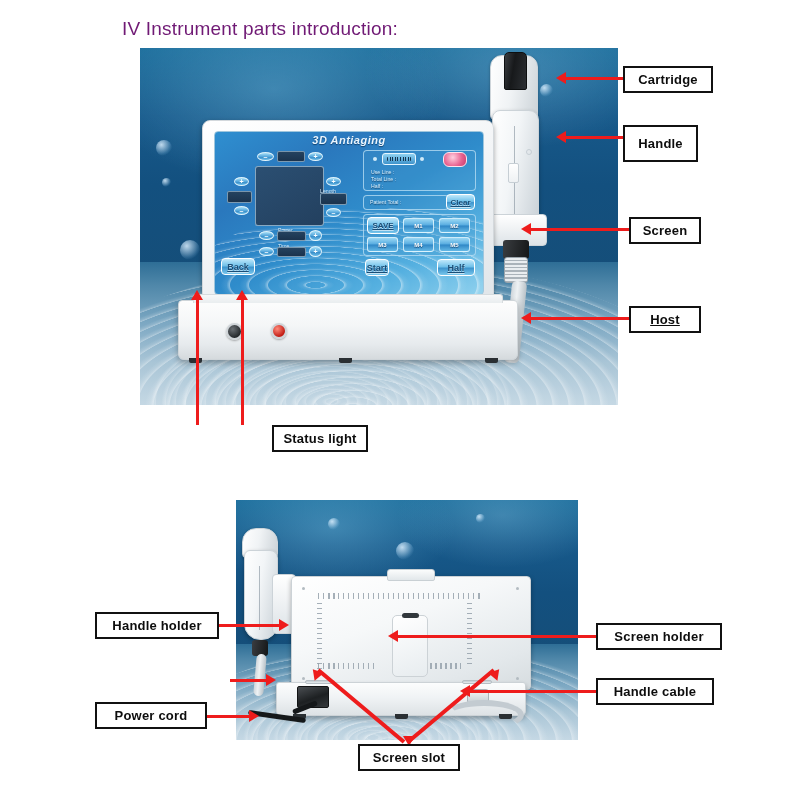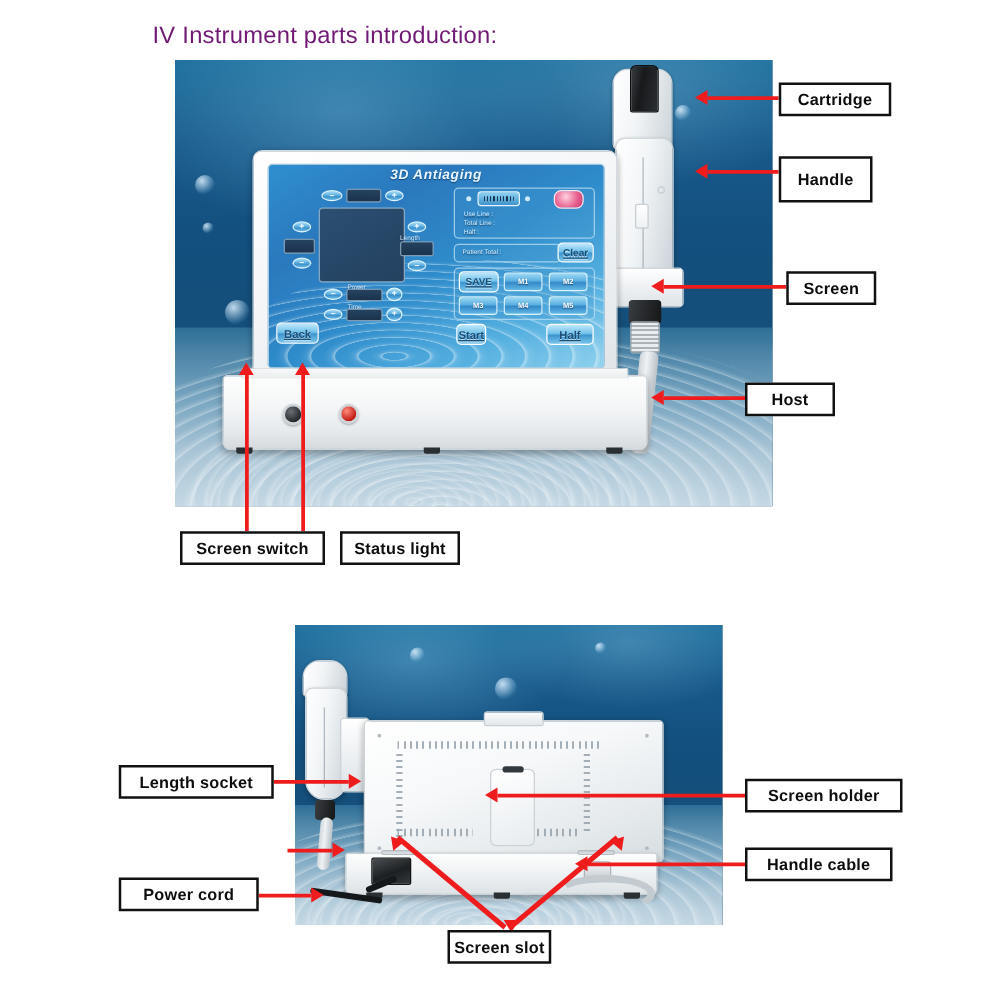--- a/index.html
+++ b/index.html
@@ -437,22 +437,21 @@
       <div class="knob red" style="left:92px; top:22px; width:16px; height:16px;"></div>
       <div class="foot" style="left:10px;"></div>
       <div class="foot" style="left:160px;"></div>
       <div class="foot" style="left:306px;"></div>
     </div>
   </div>
 
   <div class="label-box" style="left:623px; top:66px;  width:90px; height:27px;">Cartridge</div>
   <div class="label-box" style="left:623px; top:125px; width:75px; height:37px;">Handle</div>
   <div class="label-box" style="left:629px; top:217px; width:72px; height:27px;">Screen</div>
-  <div class="label-box" style="left:596px; top:306px; width:72px; height:27px;">Host</div>
-  <div class="label-box" style="left:144px; top:425px; width:116px; height:27px;">Screen switch</div>
+  <div class="label-box" style="left:629px; top:306px; width:72px; height:27px;text-decoration:underline;">Host</div>
   <div class="label-box" style="left:272px; top:425px; width:96px; height:27px;">Status light</div>
 
   <div class="arrow-line" style="left:566px; top:77px; width:57px; height:3px;"></div>
   <div class="arrow-head ah-left" style="left:556px; top:72px;"></div>
 
   <div class="arrow-line" style="left:566px; top:136px; width:57px; height:3px;"></div>
   <div class="arrow-head ah-left" style="left:556px; top:131px;"></div>
 
   <div class="arrow-line" style="left:531px; top:228px; width:98px; height:3px;"></div>
   <div class="arrow-head ah-left" style="left:521px; top:223px;"></div>
@@ -506,25 +505,25 @@
       <div class="cable-connector" style="left:190px; top:6px; width:22px; height:15px;"></div>
       <div class="foot" style="left:16px;"></div>
       <div class="foot" style="left:118px;"></div>
       <div class="foot" style="left:222px;"></div>
     </div>
     <div class="power-cord" style="left:12px; top:214px; width:58px; height:5px; transform:rotate(8deg);"></div>
     <div class="power-cord" style="left:56px; top:205px; width:26px; height:5px; transform:rotate(-22deg);"></div>
     <div style="position:absolute; left:208px; top:200px; width:80px; height:30px; border:6px solid #c3cbd1; border-bottom-color:transparent; border-left-color:transparent; border-radius:50%;"></div>
   </div>
 
-  <div class="label-box" style="left:95px; top:612px; width:124px; height:27px;">Length socket</div>
+  <div class="label-box" style="left:95px; top:612px; width:124px; height:27px;">Handle holder</div>
   <div class="label-box" style="left:95px; top:702px; width:112px; height:27px;">Power cord</div>
   <div class="label-box" style="left:596px; top:623px; width:126px; height:27px;">Screen holder</div>
   <div class="label-box" style="left:596px; top:678px; width:118px; height:27px;">Handle cable</div>
-  <div class="label-box" style="left:358px; top:744px; width:83px; height:27px;">Screen slot</div>
+  <div class="label-box" style="left:358px; top:744px; width:102px; height:27px;">Screen slot</div>
 
   <div class="arrow-line" style="left:219px; top:624px; width:60px; height:3px;"></div>
   <div class="arrow-head ah-right" style="left:279px; top:619px;"></div>
 
   <div class="arrow-line" style="left:230px; top:679px; width:36px; height:3px;"></div>
   <div class="arrow-head ah-right" style="left:266px; top:674px;"></div>
 
   <div class="arrow-line" style="left:207px; top:715px; width:42px; height:3px;"></div>
   <div class="arrow-head ah-right" style="left:249px; top:710px;"></div>
 

